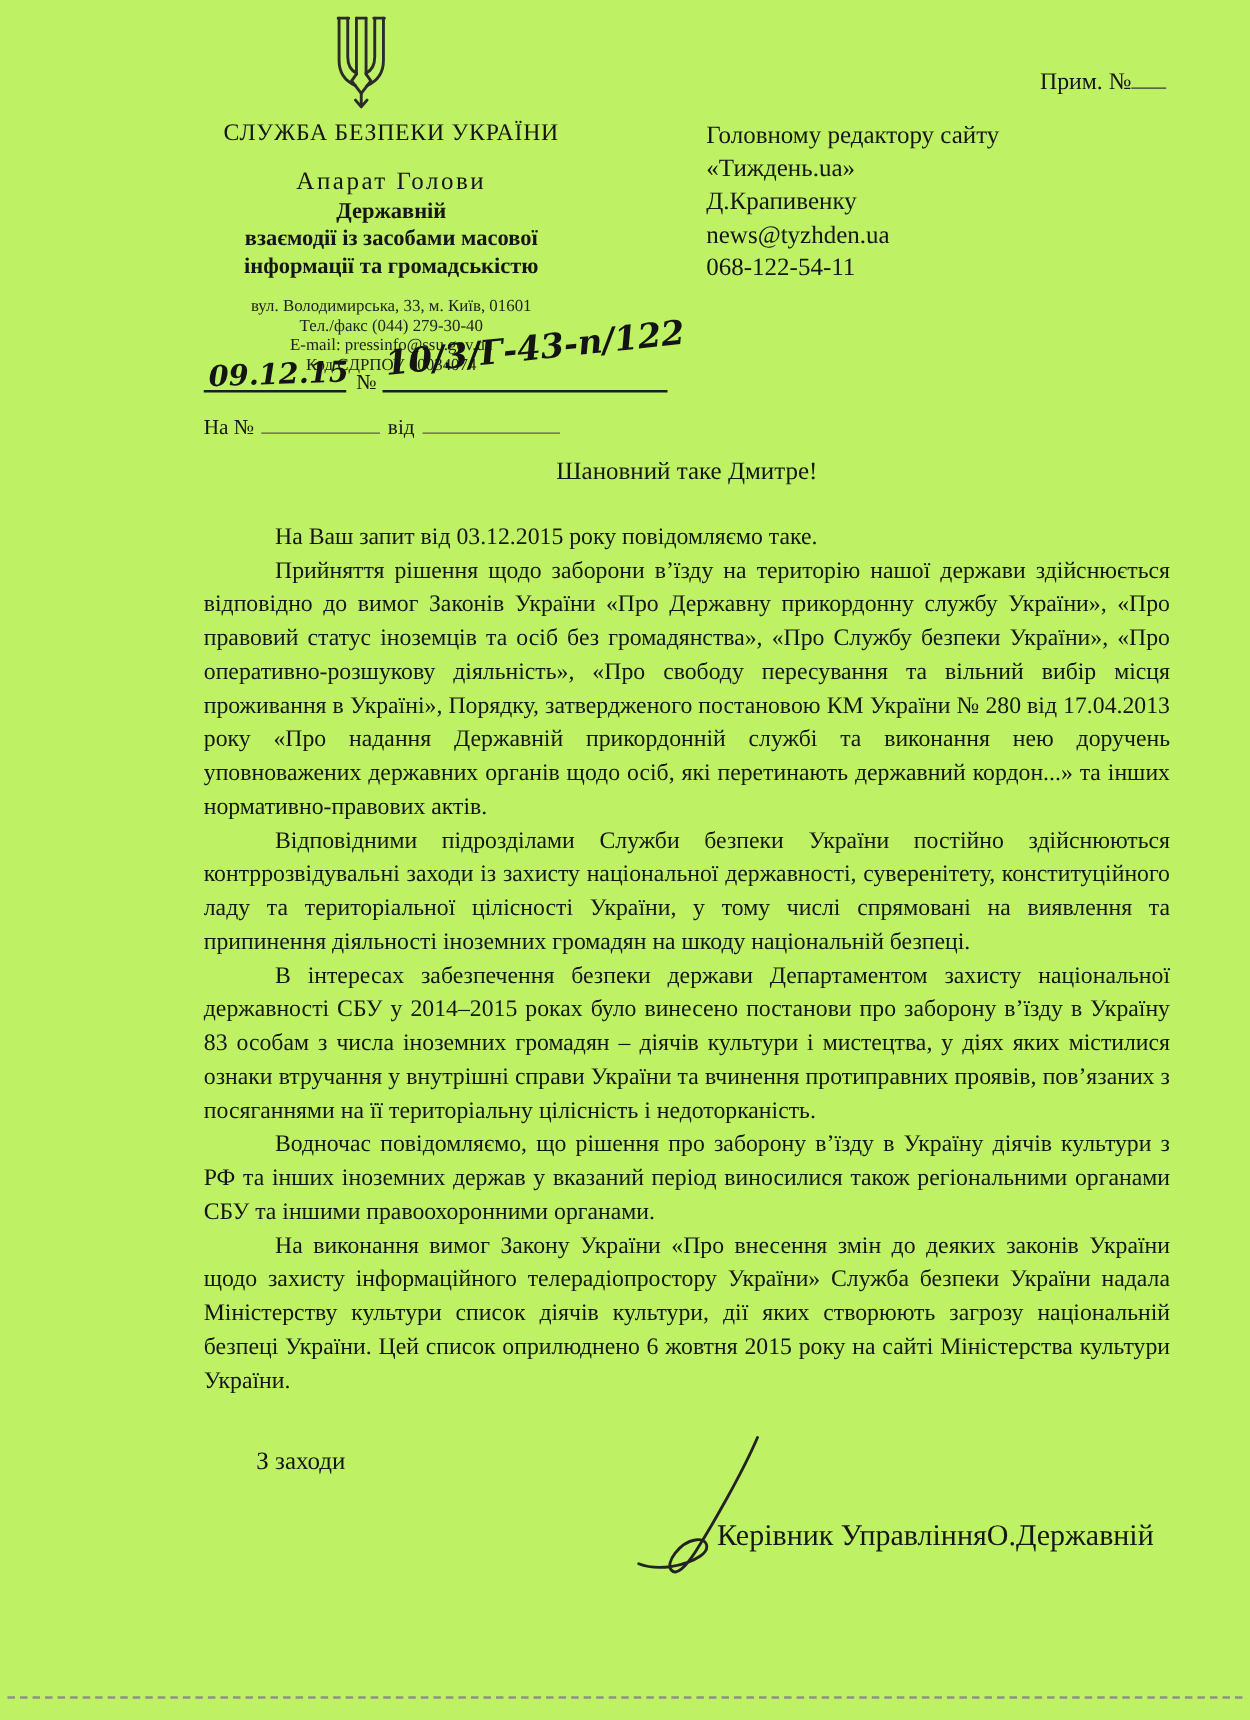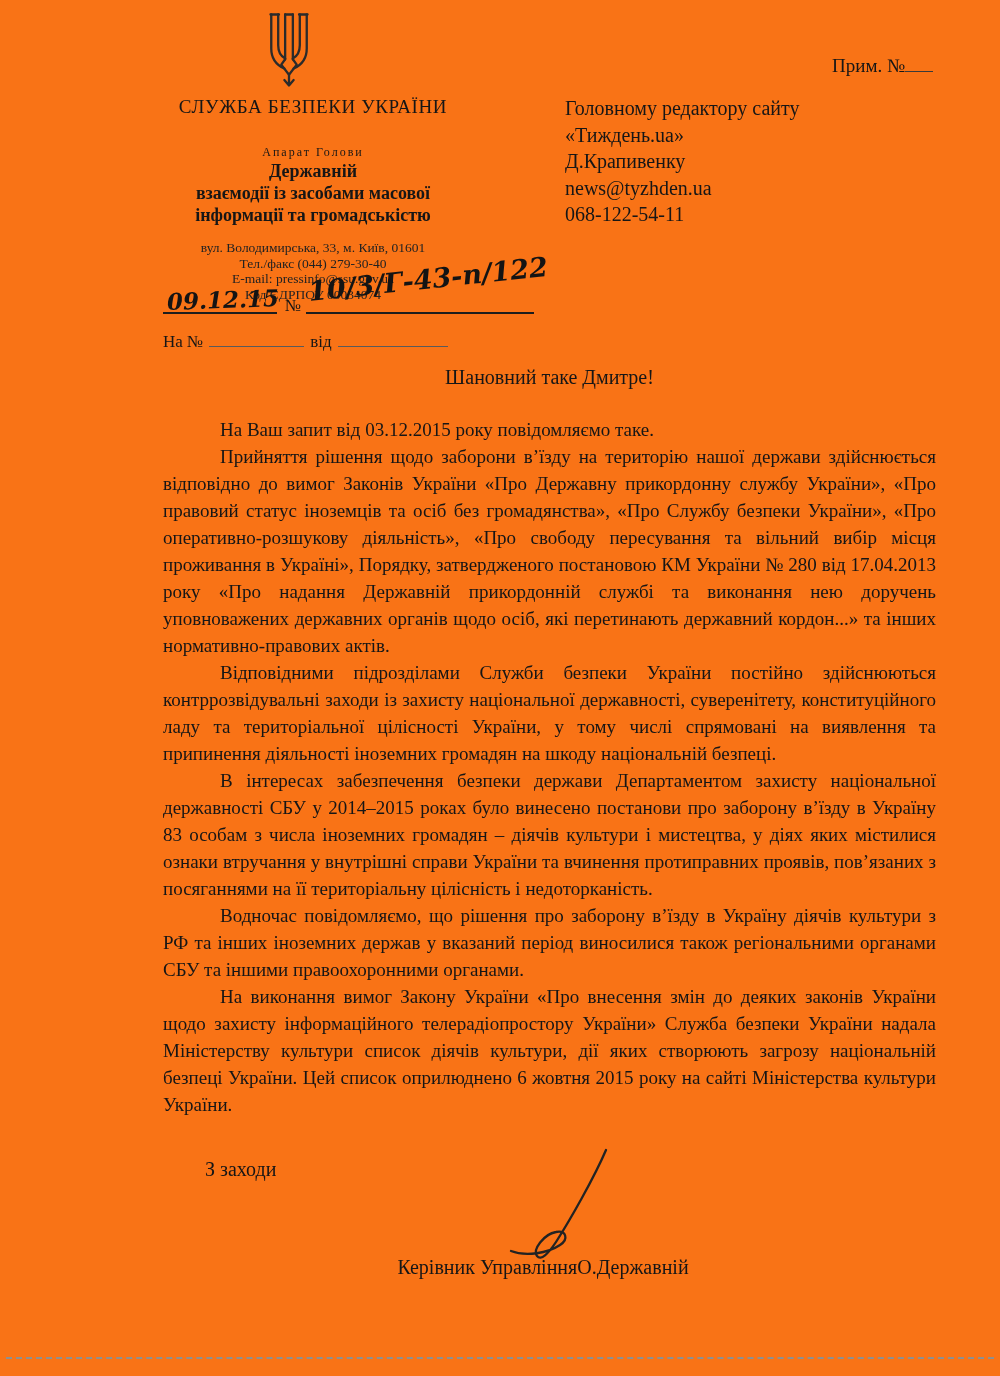--- a/index.html
+++ b/index.html
@@ -1,34 +1,34 @@
 <!DOCTYPE html>
 <html><head>
 <meta charset="utf-8">
 <style>
   * { margin:0; padding:0; box-sizing:border-box; }
   html,body { background:#d9d9d9; }
   body { font-family:"Liberation Serif", serif; }
   .page {
     position:relative; width:1000px; height:1376px; margin:0 auto;
-    background:#f97316; color:#161616; overflow:hidden;
+    background:#bef264; color:#161616; overflow:hidden;
   }
   .abs { position:absolute; }
 
   
   .emblem { left:262px; top:8px; width:54px; height:84px; }
 
   
   .stamp { left:832px; top:55px; font-size:19px; white-space:nowrap; }
   .u-short { display:inline-block; width:28px; height:15px; border-bottom:1.5px solid #3a3a3a; }
 
   
   .hdr-left { left:163px; top:96px; width:300px; text-align:center; }
   .org { font-size:19px; letter-spacing:.6px; }
-  .dept1 { font-size:12px; margin-top:27px; letter-spacing:2px; }
+  .dept1 { font-size:20px; margin-top:16px; letter-spacing:2px; }
   .deptb { font-size:18px; font-weight:bold; line-height:22px; }
   .deptb:first-of-type { margin-top:4px; }
   .addr-block { margin-top:14px; font-size:13.5px; line-height:15.5px; color:#222; }
 
   
   .recipient { left:565px; top:95px; font-size:20px; line-height:26.5px; }
   .recipient .email { }
 
   
   .hand { font-family:"DejaVu Serif", serif; font-style:italic; font-weight:700; color:#141414; }
@@ -44,21 +44,21 @@
   .w95 { width:95px; margin:0 6px; }
   .w110 { width:110px; margin-left:6px; }
 
   
   .body-block { left:163px; top:366px; width:773px; }
   .salutation { text-align:center; font-size:20px; margin-bottom:27px; }
   .body-block p { font-size:19px; line-height:27px; text-align:justify; text-indent:57px; }
 
   
   .closing { left:205px; top:1158px; font-size:20px; }
-  .sigrow { left:163px; top:1216px; width:760px; display:flex; justify-content:center; font-size:20px;margin-top:40px; }
+  .sigrow { left:163px; top:1216px; width:760px; display:flex; justify-content:flex-end; font-size:24px; }
   .sig-svg { left:498px; top:1146px; }
 
   
   .page-edge { left:6px; top:1357px; width:988px; border-top:2px dashed #8f8f8f; }
 </style>
 </head>
 <body>
 
 <div class="page">
 

